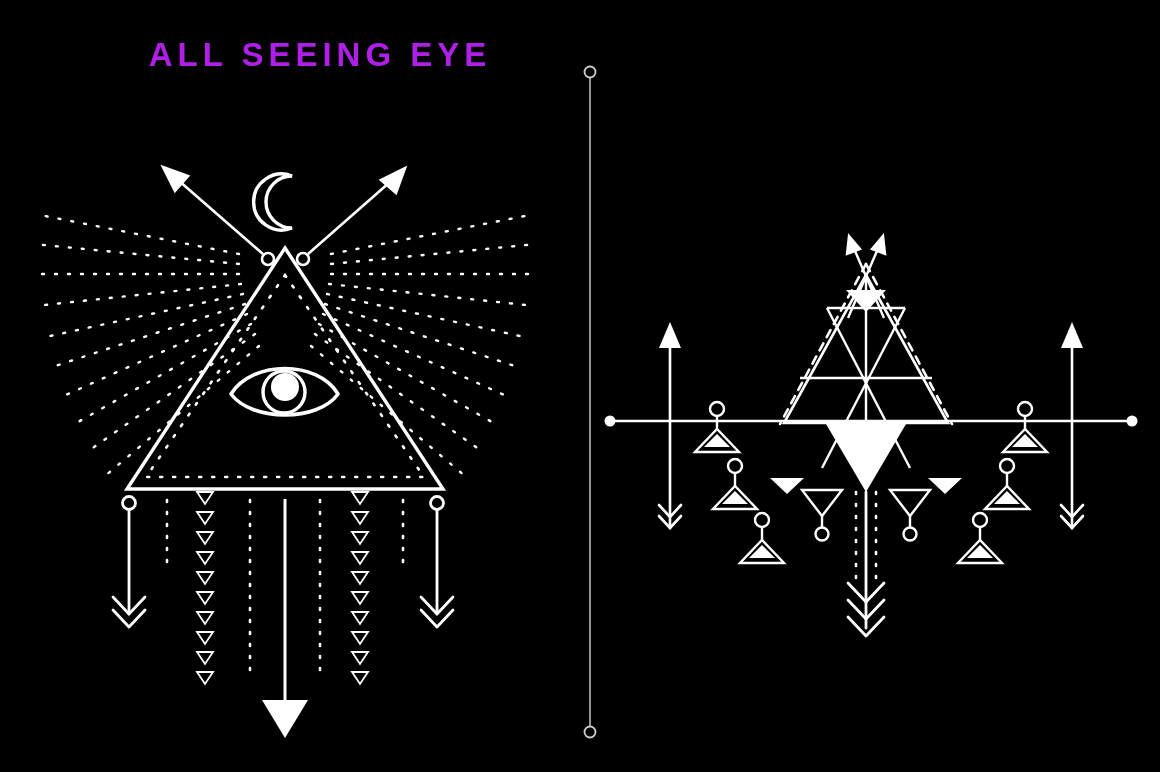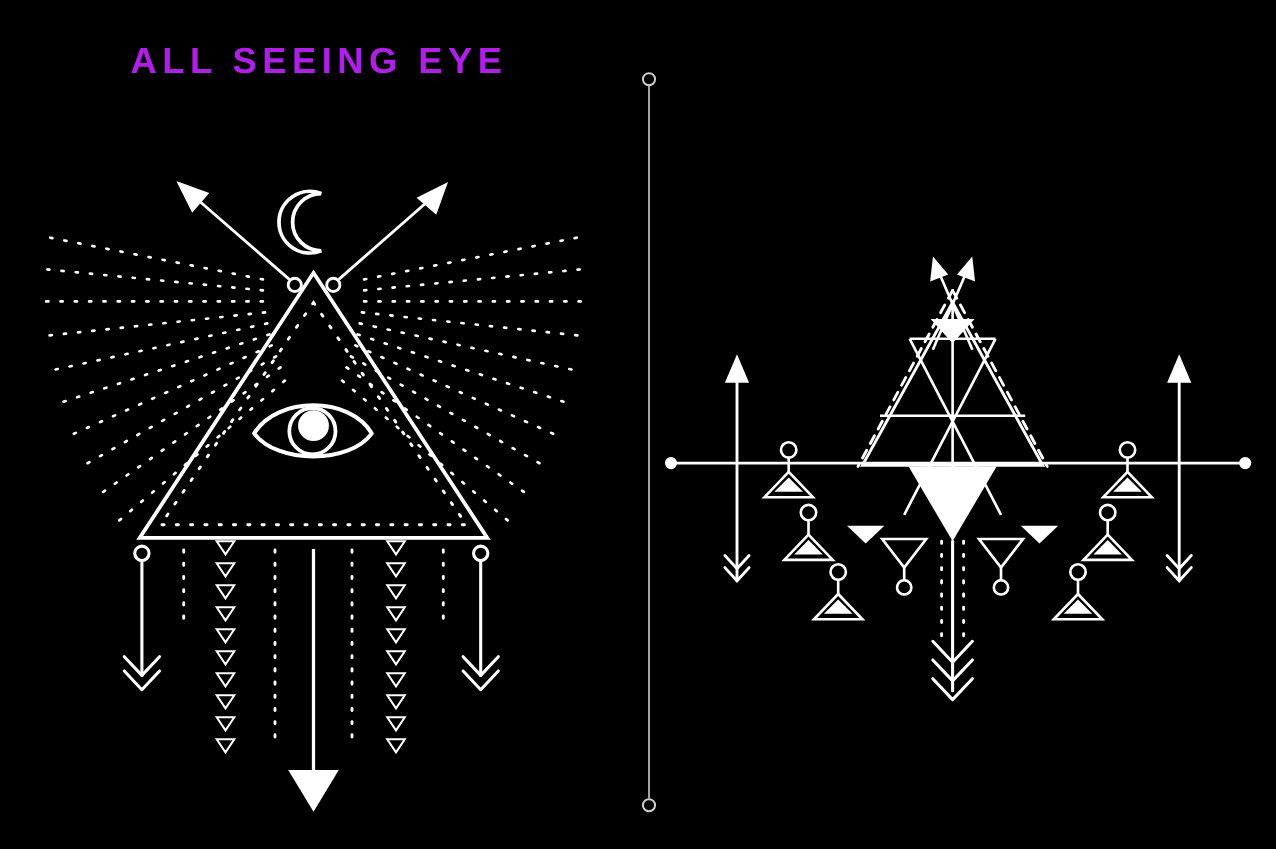--- a/index.html
+++ b/index.html
@@ -16,20 +16,21 @@
   #stage {
     position: relative;
     width: 1160px;
     height: 772px;
     background: #000000;
   }
   .panel {
     position: absolute;
     top: 0;
     height: 772px;
+    padding-left: 20px;
   }
   #panel-left  { left: 0;   width: 580px; }
   #panel-right { left: 580px; width: 580px; }
 
   .panel-title {
     position: absolute;
     top: 36px;
     width: 100%;
     text-align: center;
     font-family: "Liberation Sans", sans-serif;

